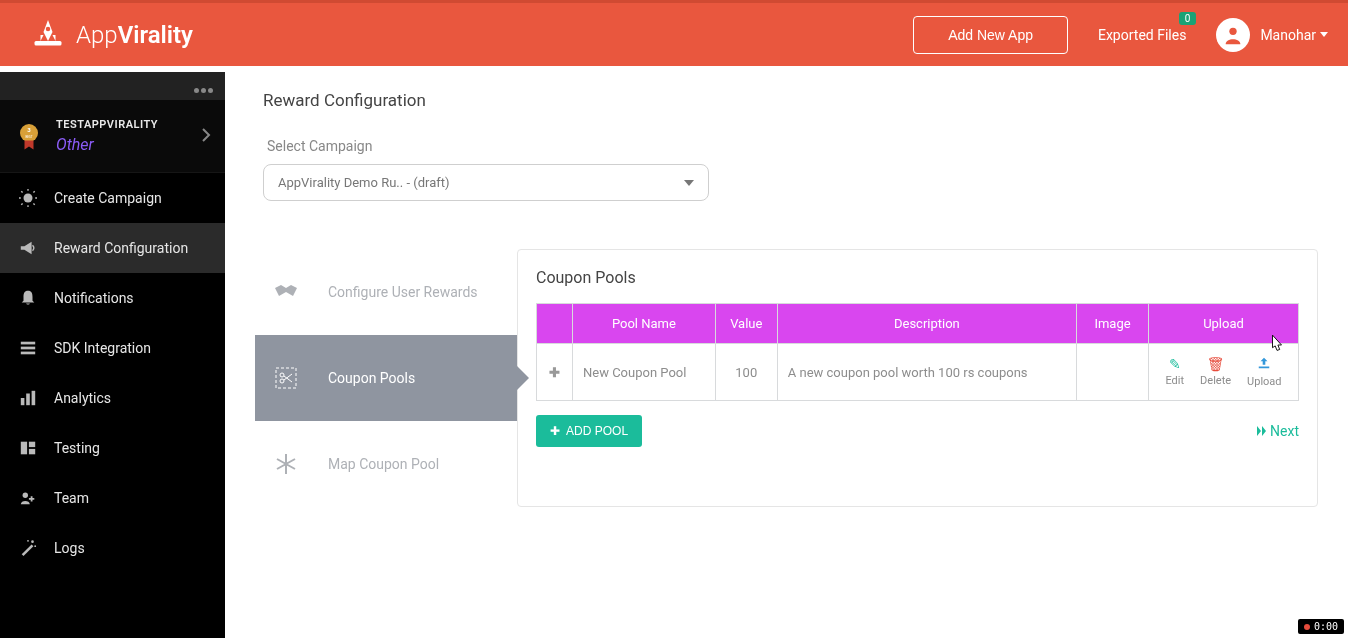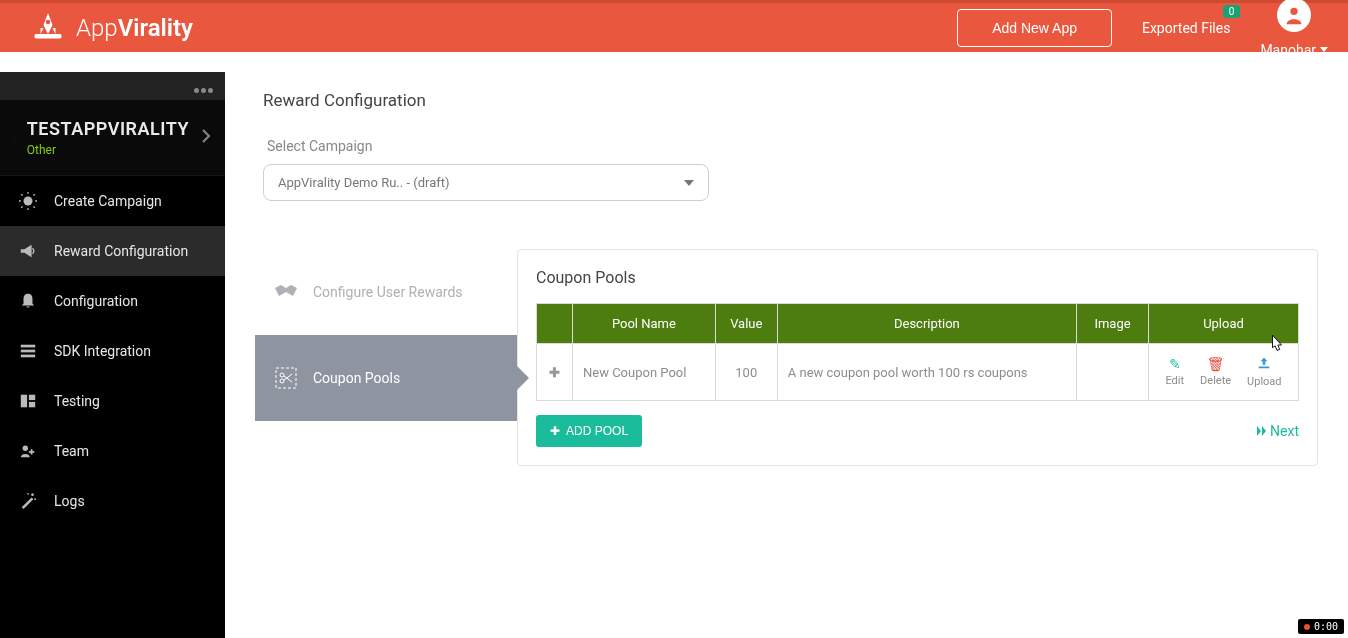--- a/index.html
+++ b/index.html
@@ -1,66 +1,66 @@
 <!DOCTYPE html>
 <html><head>
 <meta charset="utf-8">
 <style>
 * { margin: 0; padding: 0; box-sizing: border-box; }
 body { font-family: -apple-system, BlinkMacSystemFont, "Segoe UI", Roboto, Helvetica, Arial, sans-serif; width: 1348px; height: 638px; overflow: hidden; background: #fff; position: relative; }
 
 
-.header { background: #e9573e; height: 52px; display: flex; align-items: center; padding: 0 20px 0 30px; color: #fff; border-top: 3px solid #d04a32; }
+.header { background: #e9573e; height: 66px; display: flex; align-items: center; padding: 0 20px 0 30px; color: #fff; border-top: 3px solid #d04a32; }
 .logo { display: flex; align-items: center; gap: 10px; flex: 1; }
 .logo-icon { width: 36px; height: 36px; fill: #fff; }
 .logo-text { font-size: 24px; font-weight: 300; }
 .logo-text b { font-weight: 600; }
 .header-right { display: flex; align-items: center; gap: 30px; }
 .btn-add-app { border: 1px solid #fff; background: transparent; color: #fff; padding: 10px 34px; border-radius: 4px; font-size: 14px; cursor: pointer; }
 .exported-files { position: relative; }
 .exported-files a { color: #fff; text-decoration: none; font-size: 14px; }
 .badge { position: absolute; top: -13px; right: -10px; background: #1aa275; color: #fff; font-size: 10px; padding: 1px 6px; border-radius: 3px; }
-.user-block { display: flex; align-items: center; gap: 10px; cursor: pointer; flex-direction: column; }
+.user-block { display: flex; align-items: center; gap: 10px; cursor: pointer; }
 .user-avatar { width: 34px; height: 34px; background: #fff; border-radius: 50%; display: flex; align-items: center; justify-content: center; }
 .user-name { font-size: 14px; display: flex; align-items: center; }
 .caret-down::after { content: ""; display:inline-block; margin-left:4px; border-left:4px solid transparent; border-right:4px solid transparent; border-top:5px solid #fff; }
 
 
 .sidebar { position: absolute; left: 0; top: 72px; width: 225px; background: #000; height: 566px; color: #cfcfcf; }
 .sidebar-dots { text-align: right; padding: 6px 12px 0 0; background: #222; height: 28px; }
 .sidebar-dots span { display:inline-block; width:5px; height:5px; background:#888; border-radius:50%; margin-left:2px; }
 .app-block { background: #0a0a0a; padding: 18px 14px; display: flex; align-items: center; gap: 12px; border-bottom:1px solid #161616; }
 .app-badge { width: 30px; height: 30px; }
 .app-info { flex: 1; }
-.app-title { font-size: 18px; font-weight: 600; color: #eaeaea; letter-spacing: .5px; }
-.app-sub { font-size: 12px; color: #84cc16; margin-top:4px; }
+.app-title { font-size: 11px; font-weight: 600; color: #eaeaea; letter-spacing: .5px; }
+.app-sub { font-size: 16px; color: #8b5cf6; margin-top:4px;font-style:italic; }
 .chev-r { color: #888; }
 .nav-item { display: flex; align-items: center; gap: 16px; padding: 15px 18px; font-size: 14px; color: #e6e6e6; cursor: pointer; }
 .nav-item.active { background: #2b2b2b; }
 .nav-icon { width: 20px; height: 20px; display: flex; align-items: center; justify-content: center; fill: #bababa; flex-shrink: 0; }
 
 
 .main { position: absolute; left: 225px; top: 72px; right: 0; height: 566px; background: #fff; padding: 18px 30px; }
 .page-title { font-size: 17px; color: #444; font-weight: 400; margin-bottom: 28px; padding-left: 8px; }
 .select-label { font-size: 14px; color: #888; margin-bottom: 10px; margin-left: 12px; }
 .select-campaign { width: 446px; border: 1px solid #cfcfcf; border-radius: 8px; padding: 10px 14px; font-size: 13px; color: #777; display:flex; justify-content:space-between; align-items:center; margin-left:8px; cursor:pointer; }
 .select-caret { border-left:5px solid transparent; border-right:5px solid transparent; border-top:6px solid #777; }
 
 .content-row { display: flex; margin-top: 48px; }
 .wizard { width: 262px; }
-.wizard-step { display: flex; align-items: center; gap: 14px; padding: 30px 18px; font-size: 14px; color: #aeb1b6; cursor: pointer; position: relative; }
+.wizard-step { display: flex; align-items: center; gap: 29px; padding: 30px 18px; font-size: 14px; color: #aeb1b6; cursor: pointer; position: relative; }
 .wizard-step.active { background: #8f95a0; color: #fff; }
 .wizard-step.active::after { content:""; position:absolute; right:-12px; top:50%; margin-top:-12px; border-top:12px solid transparent; border-bottom:12px solid transparent; border-left:12px solid #8f95a0; }
 .wizard-icon { width: 26px; height: 26px; fill: currentColor; display:flex; align-items:center; justify-content:center; flex-shrink:0; }
 
 .panel { flex: 1; border: 1px solid #e5e5e5; border-radius: 4px; padding: 18px 18px; margin-left: 0; }
 .panel-title { font-size: 16px; color: #444; margin-bottom: 16px; }
 
 .table { width: 100%; border-collapse: collapse; border: 1px solid #d8dadc; font-size: 13px; }
-.table th { background: #4d7c0f; color: #fff; font-weight: 400; padding: 12px 10px; border: 1px solid #d8dadc; }
+.table th { background: #d946ef; color: #fff; font-weight: 400; padding: 12px 10px; border: 1px solid #d8dadc; }
 .table td { padding: 12px 10px; border: 1px solid #d8dadc; color: #8d8d8d; text-align: center; }
 .table td.left { text-align: left; }
 .table th.action-col, .table td.action-col { width: 150px; }
 .table th.img-col, .table td.img-col { width: 72px; }
 .th-expand { width: 36px; }
 
 .actions { display:flex; gap: 16px; justify-content:center; }
 .action-item { font-size: 11px; color: #8d8d8d; text-align:center; cursor:pointer; position:relative; }
 .action-item .ico { font-size: 14px; display:block; margin-bottom:2px; }
 .ico-edit { color: #1bbc9b; }
@@ -147,31 +147,41 @@
         </svg>
     </span>
     <span>Reward Configuration</span>
   </div>
   <div class="nav-item">
     <span class="nav-icon">
       <svg viewBox="0 0 20 20" width="18" height="18">
           <path d="M10 2 C6 2 5 5 5 9 L5 13 L3 15 L17 15 L15 13 L15 9 C15 5 14 2 10 2 Z M8 16 C8 17.5 12 17.5 12 16 Z" fill="#bababa"></path>
         </svg>
     </span>
-    <span>Configuration</span>
+    <span>Notifications</span>
   </div>
   <div class="nav-item">
     <span class="nav-icon">
       <svg viewBox="0 0 20 20" width="18" height="18">
           <rect x="2" y="3" width="16" height="3" fill="#bababa"></rect>
           <rect x="2" y="8.5" width="16" height="3" fill="#bababa"></rect>
           <rect x="2" y="14" width="16" height="3" fill="#bababa"></rect>
         </svg>
     </span>
     <span>SDK Integration</span>
+  </div>
+  <div class="nav-item">
+    <span class="nav-icon">
+      <svg viewBox="0 0 20 20" width="18" height="18">
+          <rect x="2" y="10" width="4" height="8" fill="#bababa"></rect>
+          <rect x="8" y="5" width="4" height="13" fill="#bababa"></rect>
+          <rect x="14" y="2" width="4" height="16" fill="#bababa"></rect>
+        </svg>
+    </span>
+    <span>Analytics</span>
   </div>
   <div class="nav-item">
     <span class="nav-icon">
       <svg viewBox="0 0 20 20" width="18" height="18">
           <rect x="2" y="3" width="7" height="14" fill="#bababa"></rect>
           <rect x="11" y="3" width="7" height="6" fill="#bababa"></rect>
           <rect x="11" y="11" width="7" height="6" fill="#bababa"></rect>
         </svg>
     </span>
     <span>Testing</span>
@@ -220,20 +230,29 @@
       <div class="wizard-step active">
         <span class="wizard-icon">
           <svg viewBox="0 0 24 24" width="24" height="24">
               <rect x="2" y="2" width="20" height="20" fill="none" stroke="currentColor" stroke-dasharray="3 2"></rect>
               <circle cx="8" cy="9" r="2" fill="none" stroke="currentColor"></circle>
               <circle cx="8" cy="15" r="2" fill="none" stroke="currentColor"></circle>
               <path d="M10 10 L18 16 M10 14 L18 8" stroke="currentColor"></path>
             </svg>
         </span>
         <span>Coupon Pools</span>
+      </div>
+      <div class="wizard-step">
+        <span class="wizard-icon">
+          <svg viewBox="0 0 24 24" width="24" height="24">
+              <path d="M12 2 L12 22 M3 7 L21 17 M3 17 L21 7" stroke="currentColor" stroke-width="2"></path>
+              <circle cx="12" cy="12" r="2" fill="currentColor"></circle>
+            </svg>
+        </span>
+        <span>Map Coupon Pool</span>
       </div>
     </div>
 
     <div class="panel">
       <div class="panel-title">Coupon Pools</div>
       <table class="table">
         <thead>
           <tr>
             <th class="th-expand"></th>
             <th>Pool Name</th>

